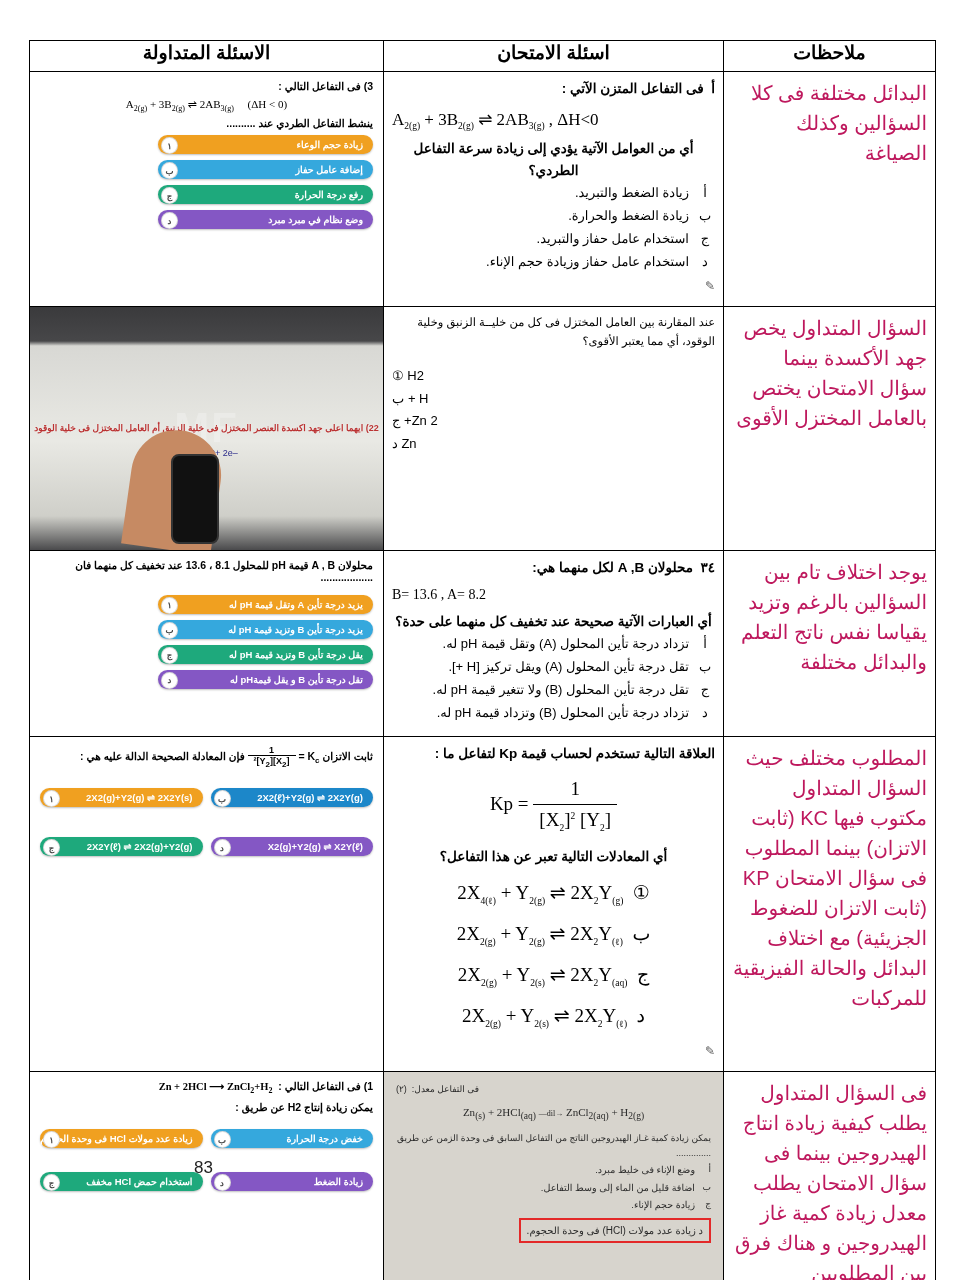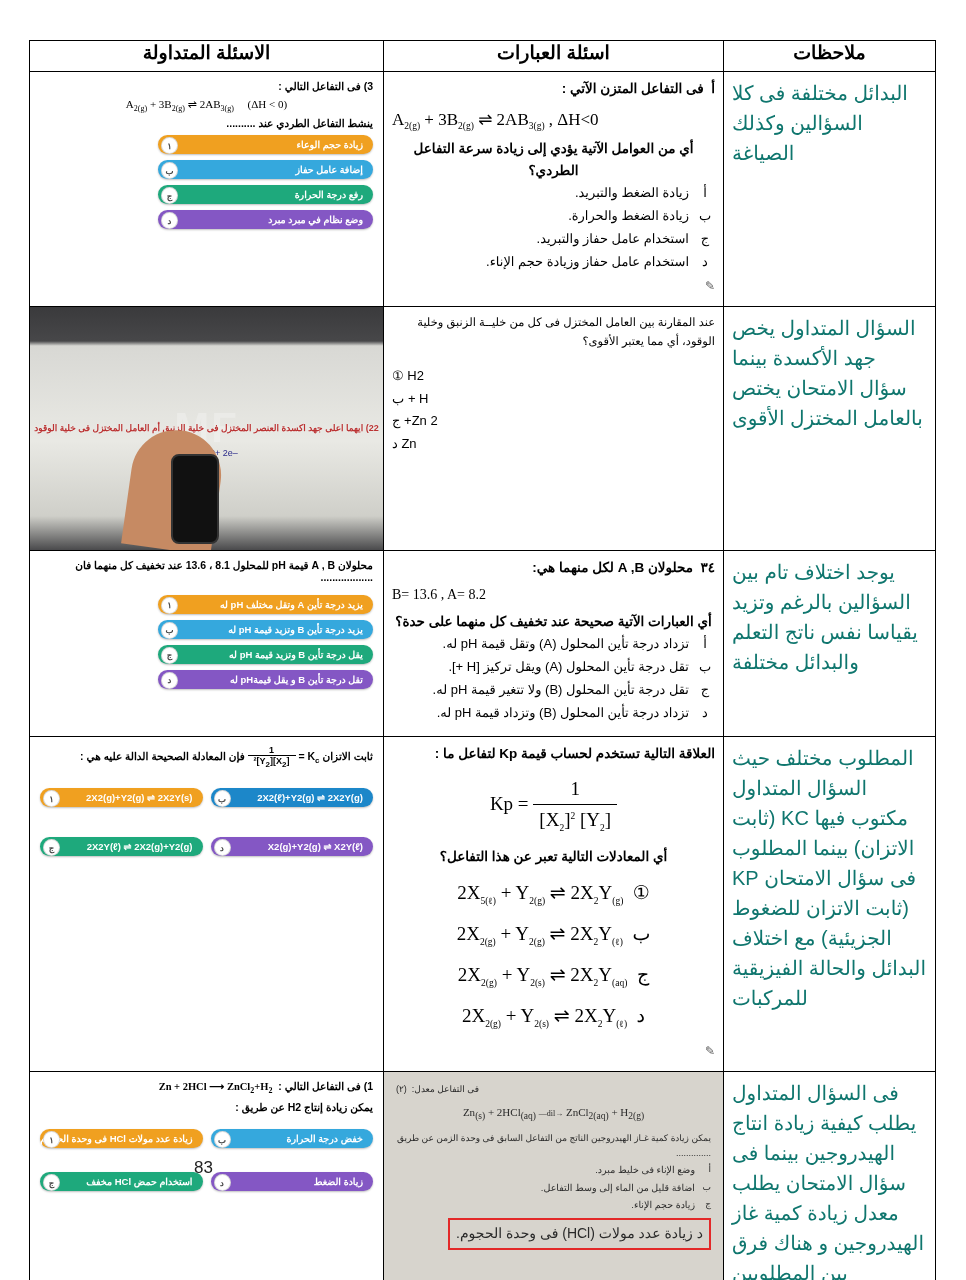--- a/index.html
+++ b/index.html
@@ -34,23 +34,23 @@
     vertical-align:middle;
   }
   col.c-notes{width:212px;}
   col.c-exam{width:340px;}
   col.c-common{width:354px;}
 
   
   .notes{
     font-size:20px;
     line-height:1.5;
-    text-align:left;
+    text-align:right;
     padding:6px 8px;
-    color:#0f766e;
+    color:#be185d;
   }
 
   
   .exam{
     padding:6px 8px 10px 8px;
     font-size:13px;
     line-height:1.6;
     text-align:right;
     direction:rtl;
   }
@@ -194,42 +194,42 @@
   .scanimg .eqline{
     direction:ltr;text-align:center;font-family:"Liberation Serif",serif;font-size:11px;margin:6px 0;
   }
   .scan-opt{margin:1px 0;padding-right:16px;position:relative;font-size:9.5px;}
   .scan-opt .m{position:absolute;right:0;top:0;font-size:9px;}
   .redbox{
     border:2px solid #e12b2b;
     padding:2px 6px;
     display:inline-block;
     margin-top:4px;
-    font-size:14px;
+    font-size:10px;
   }
   .pagenum{
     position:absolute;
     font-size:17px;
     color:#222;
   }
 </style>
 </head>
 <body>
 
 <div class="page">
 <table class="main">
   <colgroup>
     <col class="c-notes">
         <col class="c-exam">
         <col class="c-common">
   </colgroup>
   <thead>
     <tr>
       <th>ملاحظات</th>
-      <th>اسئلة العبارات</th>
+      <th>اسئلة الامتحان</th>
       <th>الاسئلة المتداولة</th>
     </tr>
   </thead>
   <tbody>
 
   <tr>
     <td>
       <div class="notes">البدائل مختلفة  فى كلا السؤالين وكذلك الصياغة</div>
     </td>
     <td>
@@ -319,21 +319,21 @@
         <div class="opt"><span class="mark">ب</span><span>تقل درجة تأين المحلول (A) ويقل تركيز [H +].</span></div>
         <div class="opt"><span class="mark">ج</span><span>تقل درجة تأين المحلول (B) ولا تتغير قيمة pH له.</span></div>
         <div class="opt"><span class="mark">د</span><span>تزداد درجة تأين المحلول (B) وتزداد قيمة pH له.</span></div>
       </div>
     </td>
     <td>
       <div class="common">
         <div class="head" style="margin-bottom:12px">محلولان A , B قيمة pH للمحلول 8.1 ، 13.6 عند تخفيف كل منهما فان ..................</div>
         <div class="pill wide" style="background:#f0a020">
                 <span class="badge">١</span>
-                <span>يزيد درجة تأين A وتقل مختلف pH له</span>
+                <span>يزيد درجة تأين A وتقل قيمة pH له</span>
               </div>
         <div class="pill wide" style="background:#35a8dd">
                 <span class="badge">ب</span>
                 <span>يزيد درجة تأين B وتزيد قيمة pH له</span>
               </div>
         <div class="pill wide" style="background:#1ea97c">
                 <span class="badge">ج</span>
                 <span>يقل درجة تأين B وتزيد قيمة pH له</span>
               </div>
         <div class="pill wide" style="background:#8457c4">
@@ -352,21 +352,21 @@
       <div class="exam">
         <div class="qline">العلاقة التالية تستخدم لحساب قيمة Kp لتفاعل ما :</div>
         <div class="bigeq">
           <span>Kp =</span>
           <span class="fracwrap">
             <span class="num">1</span>
             <span class="den">[X<span class="sub">2</span>]<span class="sup">2</span> [Y<span class="sub">2</span>]</span>
           </span>
         </div>
         <div class="ask">أي المعادلات التالية تعبر عن هذا التفاعل؟</div>
-        <div class="bigeq">2X<span class="sub">5(ℓ)</span> + Y<span class="sub">2(g)</span> ⇌ 2X<span class="sub">2</span>Y<span class="sub">(g)</span> &nbsp;①</div>
+        <div class="bigeq">2X<span class="sub">4(ℓ)</span> + Y<span class="sub">2(g)</span> ⇌ 2X<span class="sub">2</span>Y<span class="sub">(g)</span> &nbsp;①</div>
         <div class="bigeq">2X<span class="sub">2(g)</span> + Y<span class="sub">2(g)</span> ⇌ 2X<span class="sub">2</span>Y<span class="sub">(ℓ)</span> &nbsp;ب</div>
         <div class="bigeq">2X<span class="sub">2(g)</span> + Y<span class="sub">2(s)</span> ⇌ 2X<span class="sub">2</span>Y<span class="sub">(aq)</span> &nbsp;ج</div>
         <div class="bigeq">2X<span class="sub">2(g)</span> + Y<span class="sub">2(s)</span> ⇌ 2X<span class="sub">2</span>Y<span class="sub">(ℓ)</span> &nbsp;د</div>
         <div class="pencil">✎</div>
       </div>
     </td>
     <td>
       <div class="common">
         <div class="head" style="direction:rtl">
           ثابت الاتزان K<span class="sub2">c</span> =

